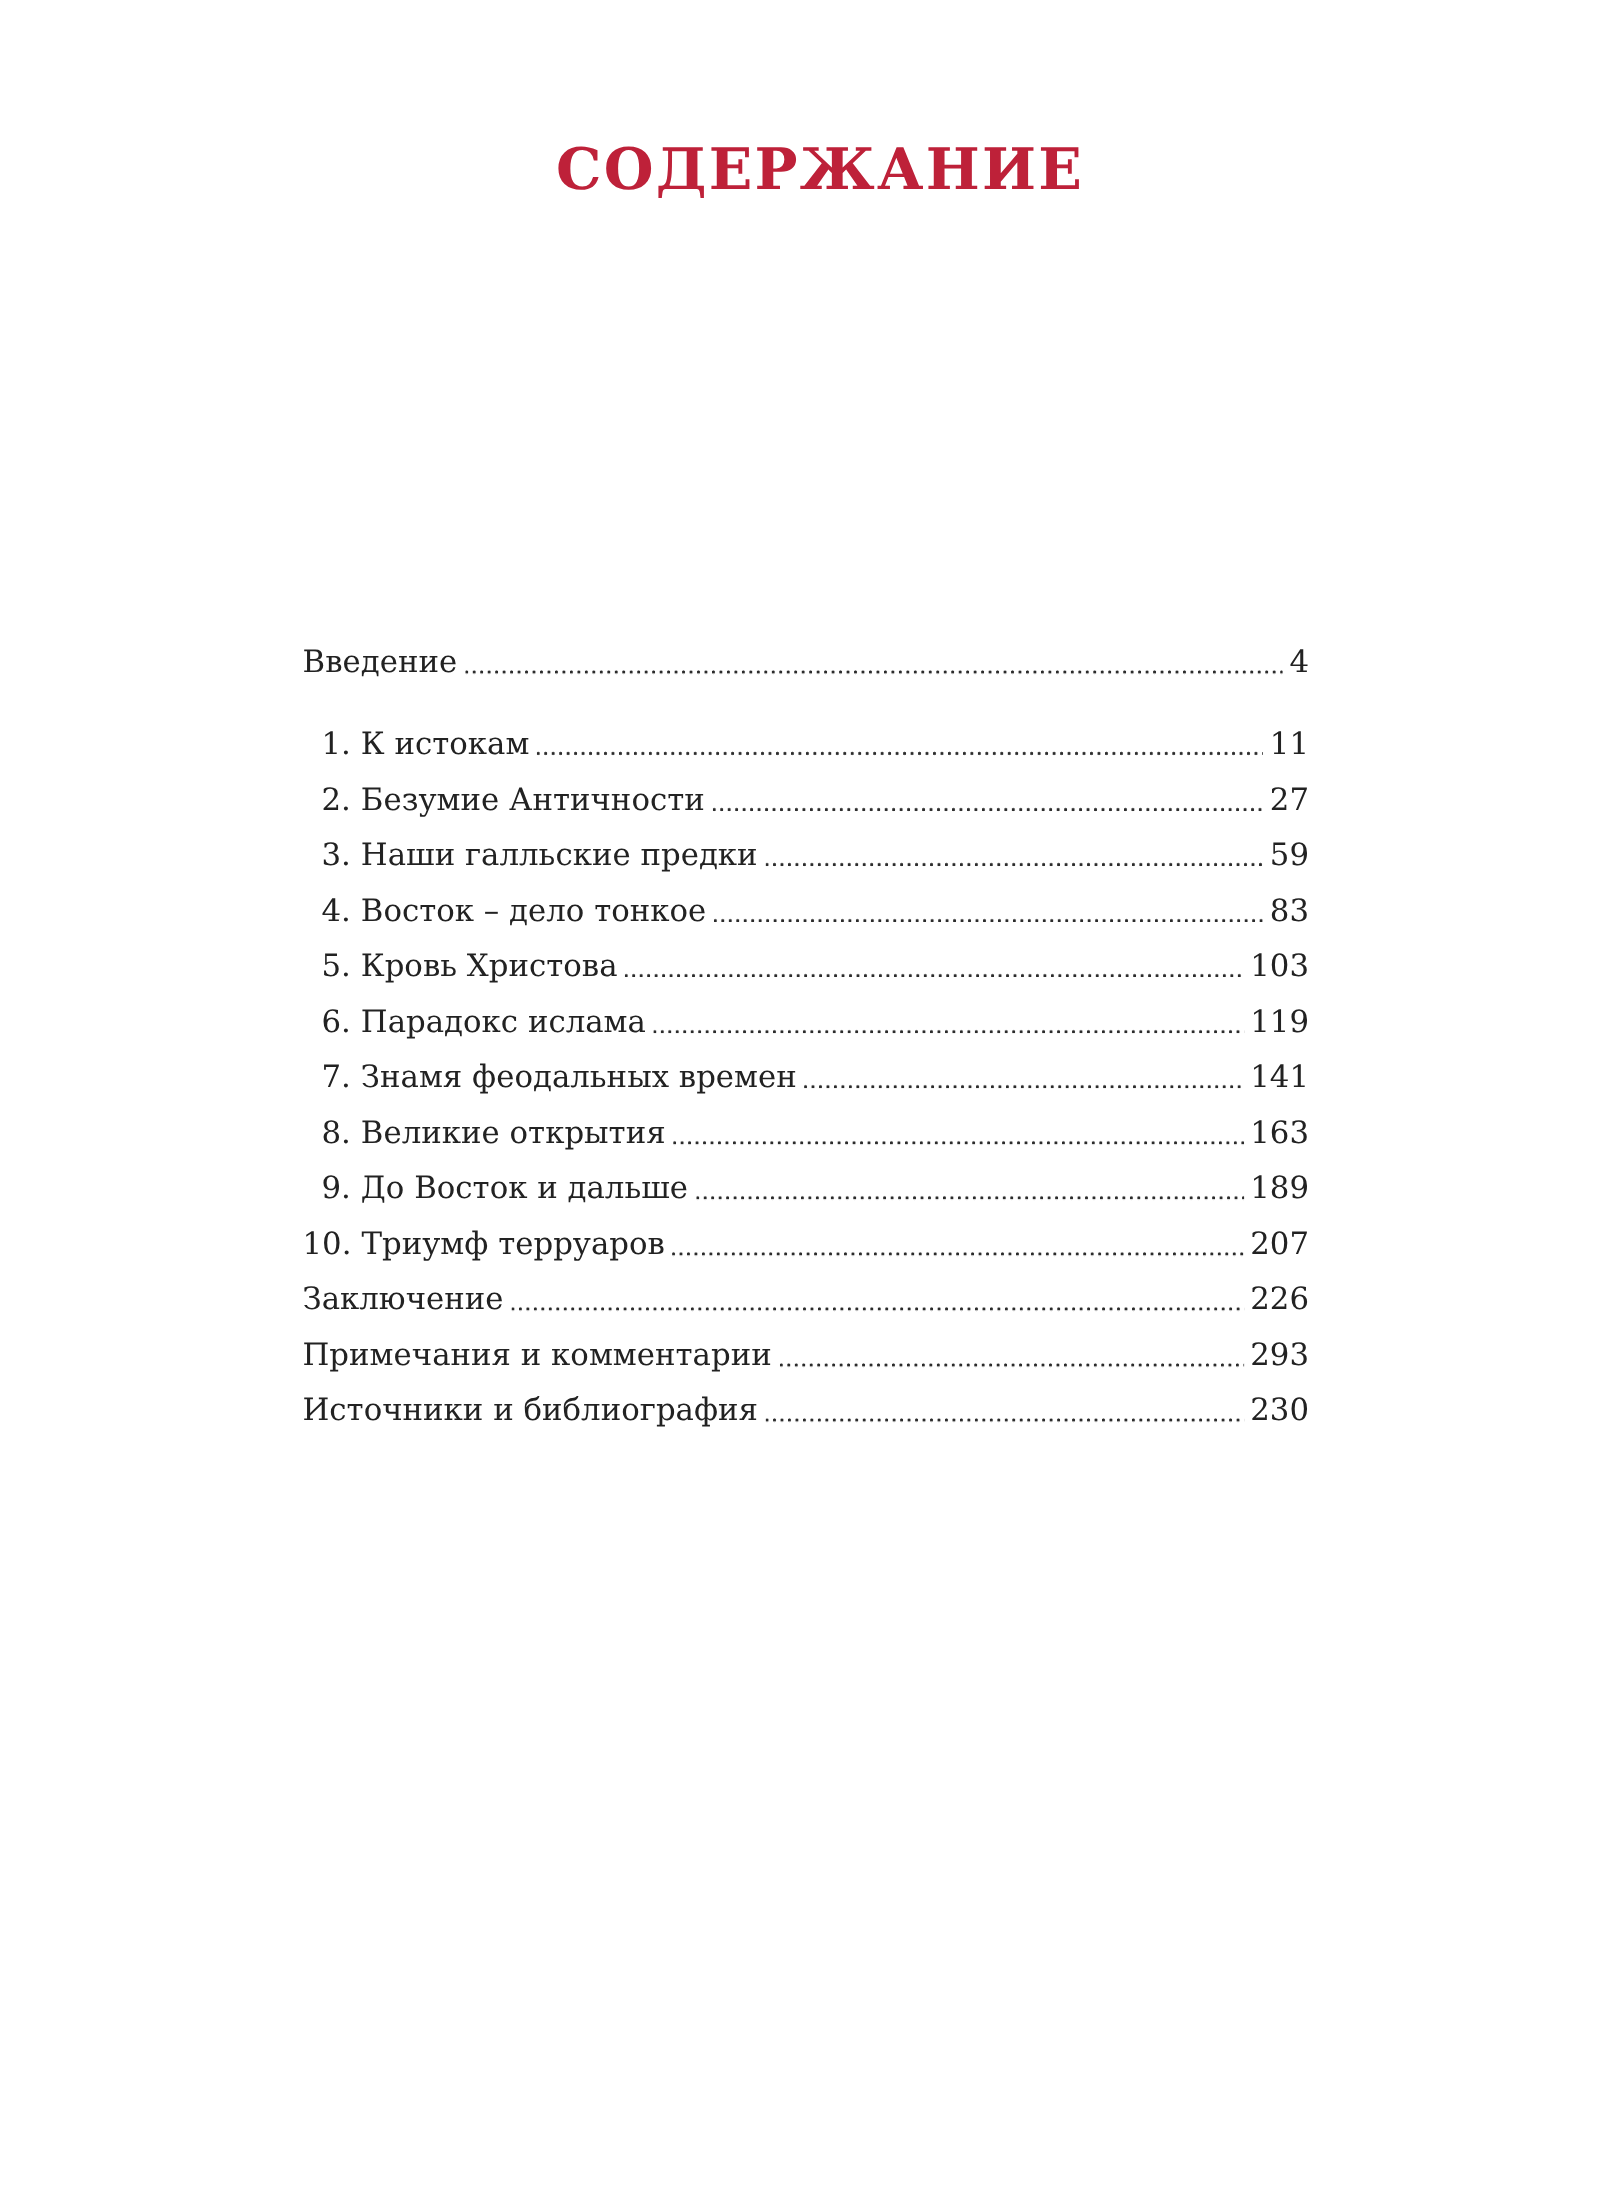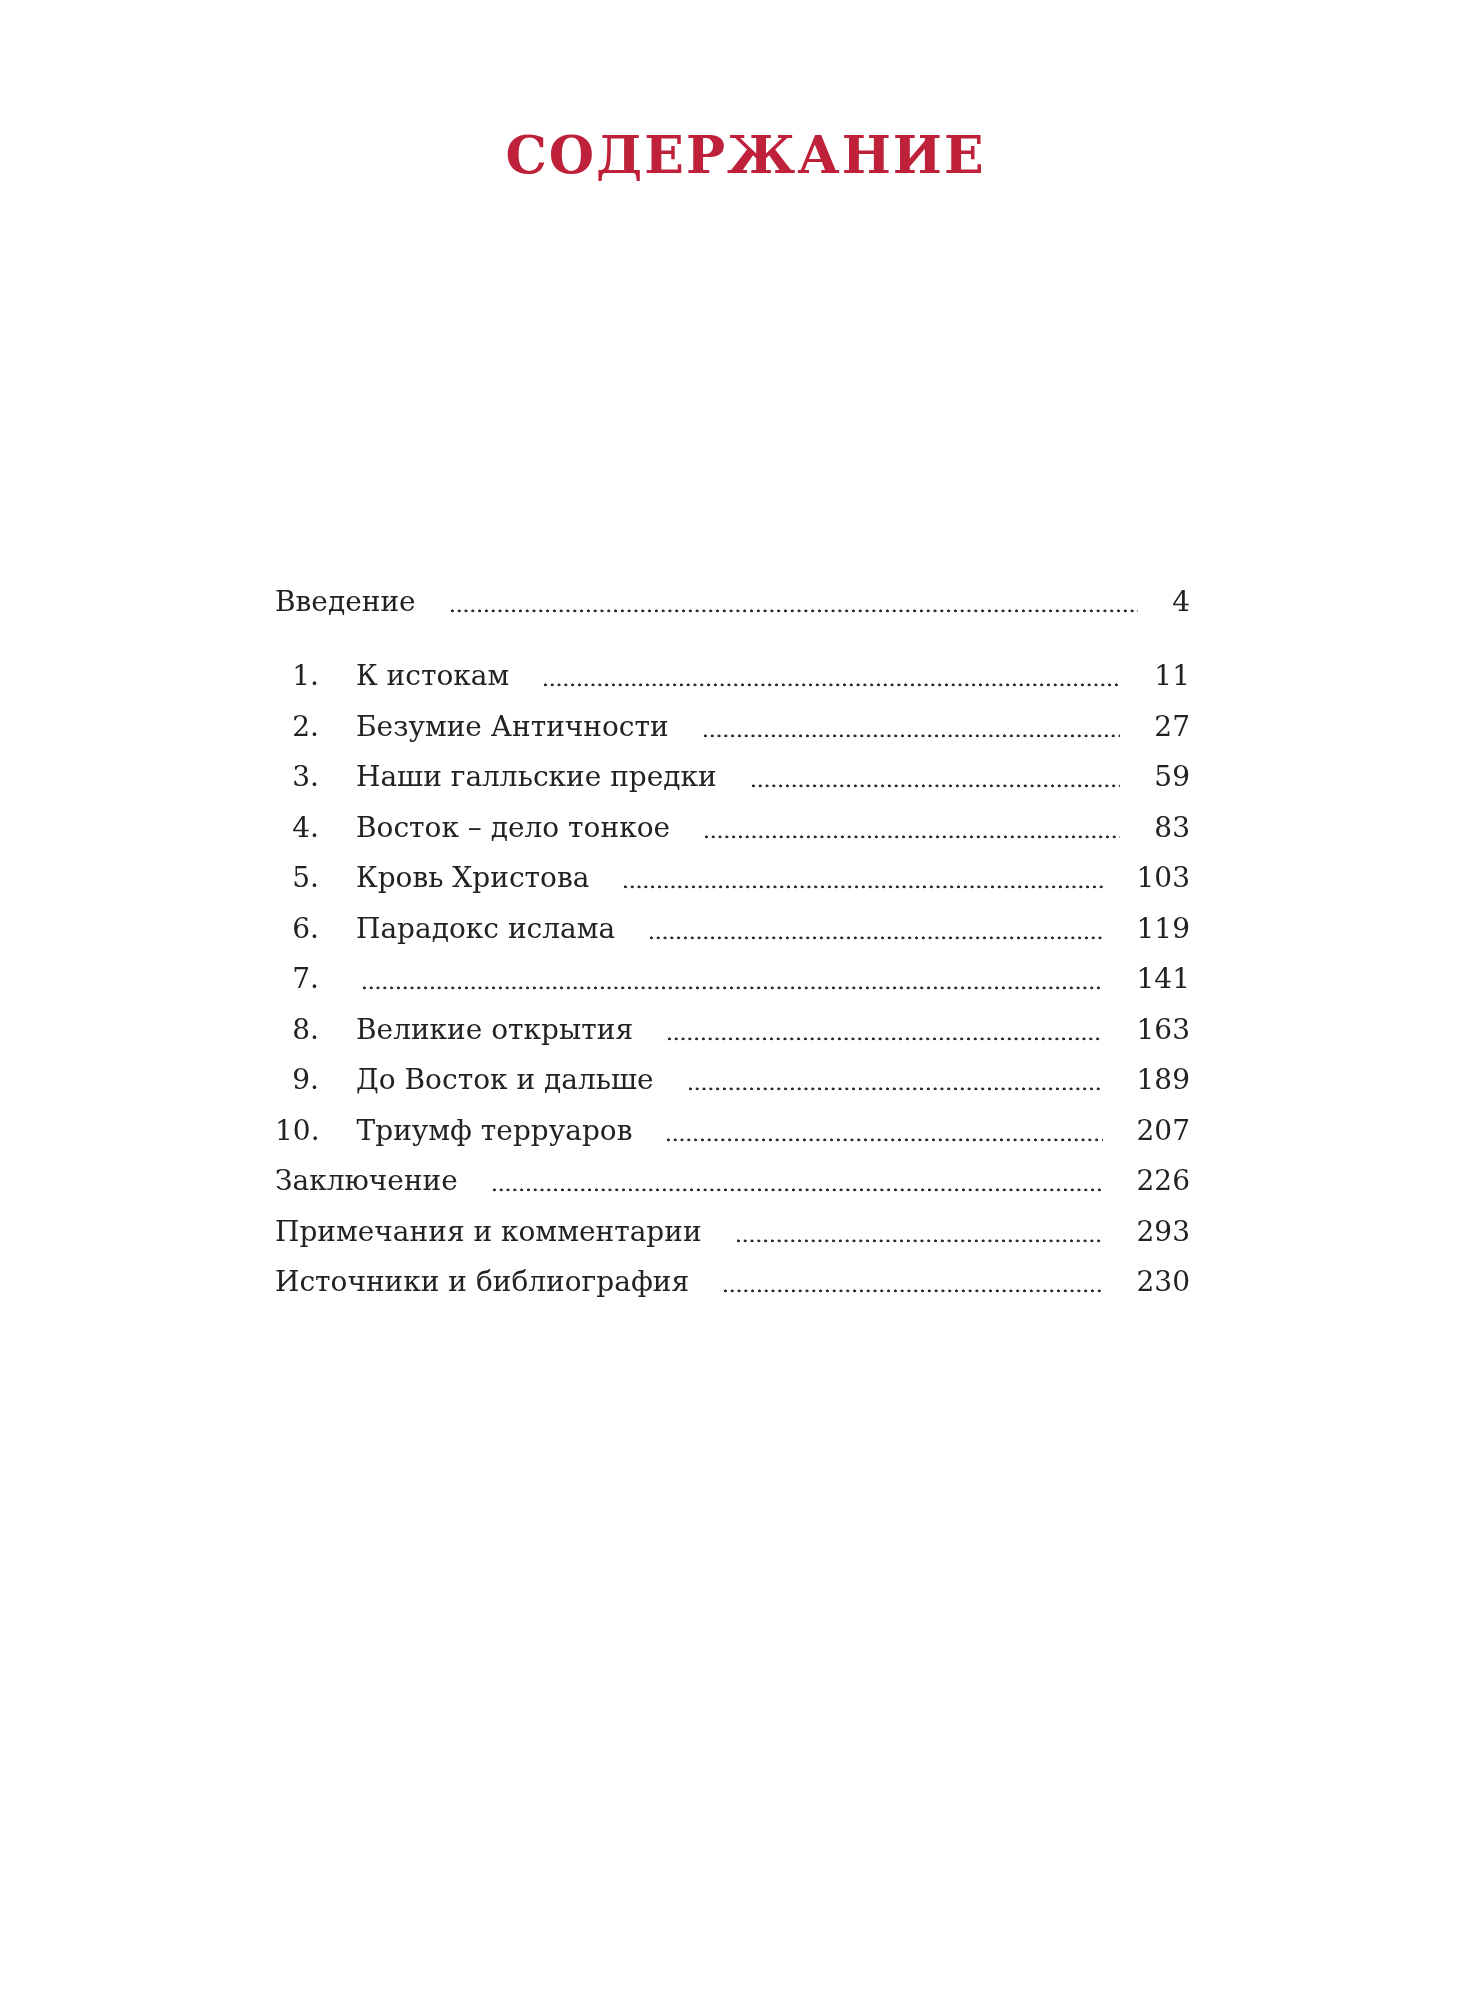--- a/index.html
+++ b/index.html
@@ -33,21 +33,20 @@
     left: 275px;
     top: 585px;
     width: 915px;
   }
   .row {
     display: flex;
     height: 34px;
     line-height: 34px;
     font-size: 28px;
     margin-bottom: 16.5px;
-    gap: 28px;
   }
   .num {
     flex: 0 0 44px;
     text-align: right;
     margin-right: 9px;
     white-space: pre;
   }
   .label {
     flex: 0 0 auto;
     white-space: pre;
@@ -120,20 +119,21 @@
     <span class="pagenum">103</span>
   </div>
         <div class="row">
     <span class="num">6.</span>
     <span class="label">Парадокс ислама</span>
     <span class="leader"></span>
     <span class="pagenum">119</span>
   </div>
         <div class="row">
     <span class="num">7.</span>
+    <span class="label">Знамя феодальных времен</span>
     <span class="leader"></span>
     <span class="pagenum">141</span>
   </div>
         <div class="row">
     <span class="num">8.</span>
     <span class="label">Великие открытия</span>
     <span class="leader"></span>
     <span class="pagenum">163</span>
   </div>
         <div class="row">

